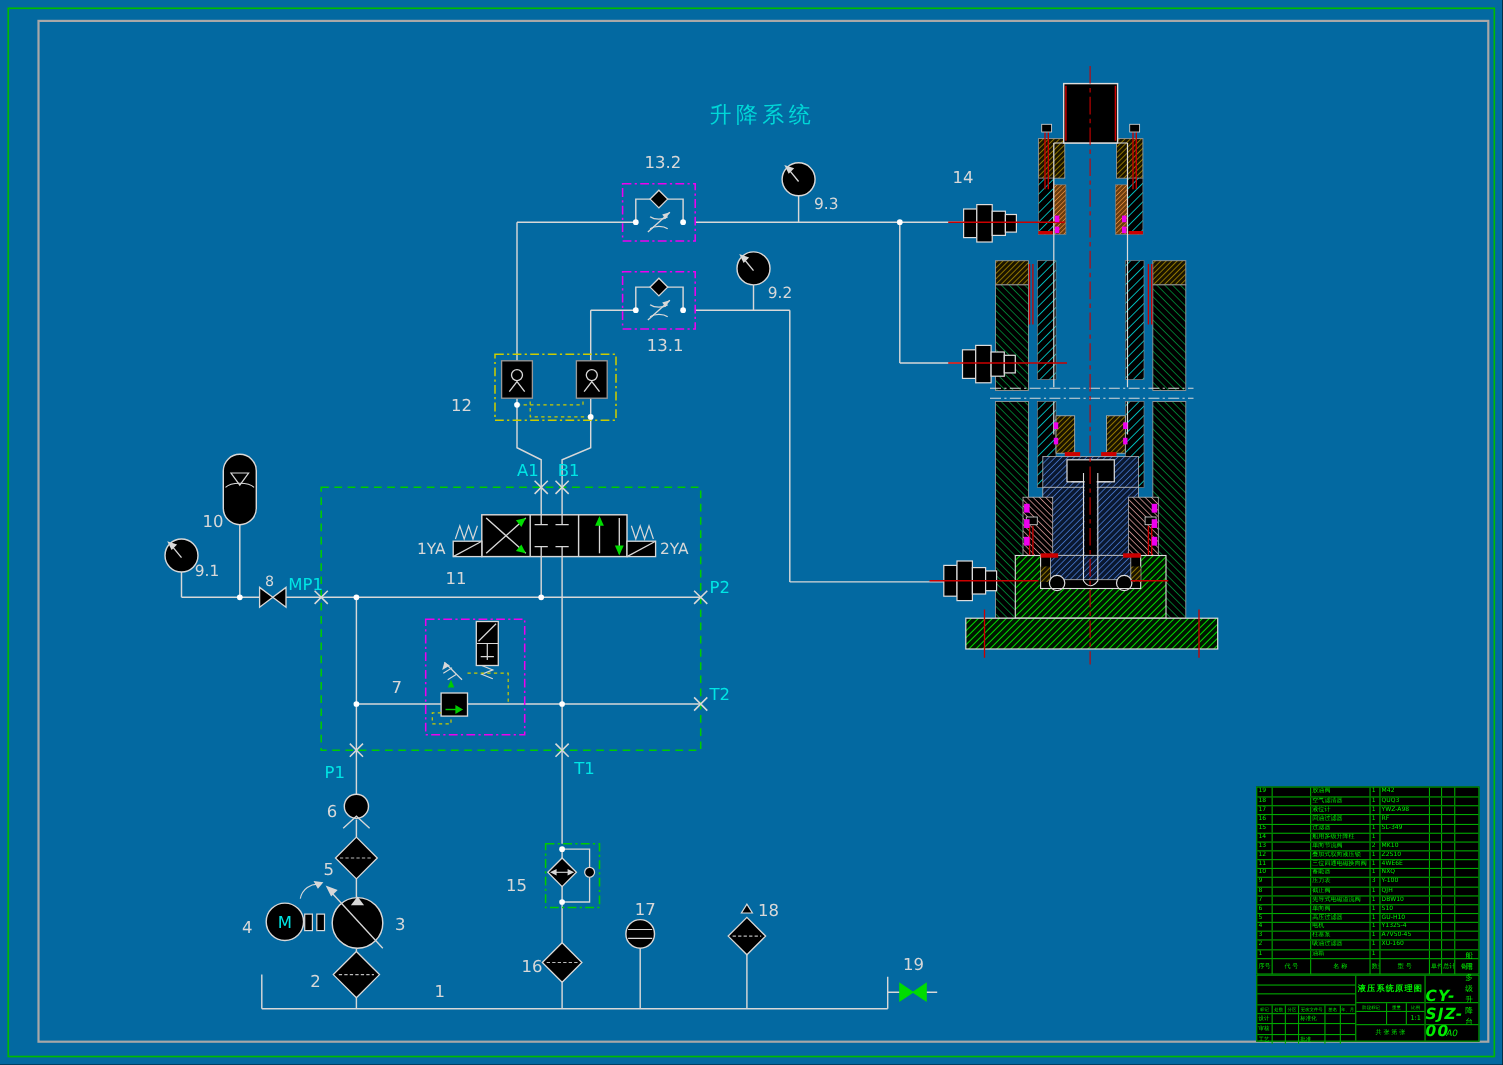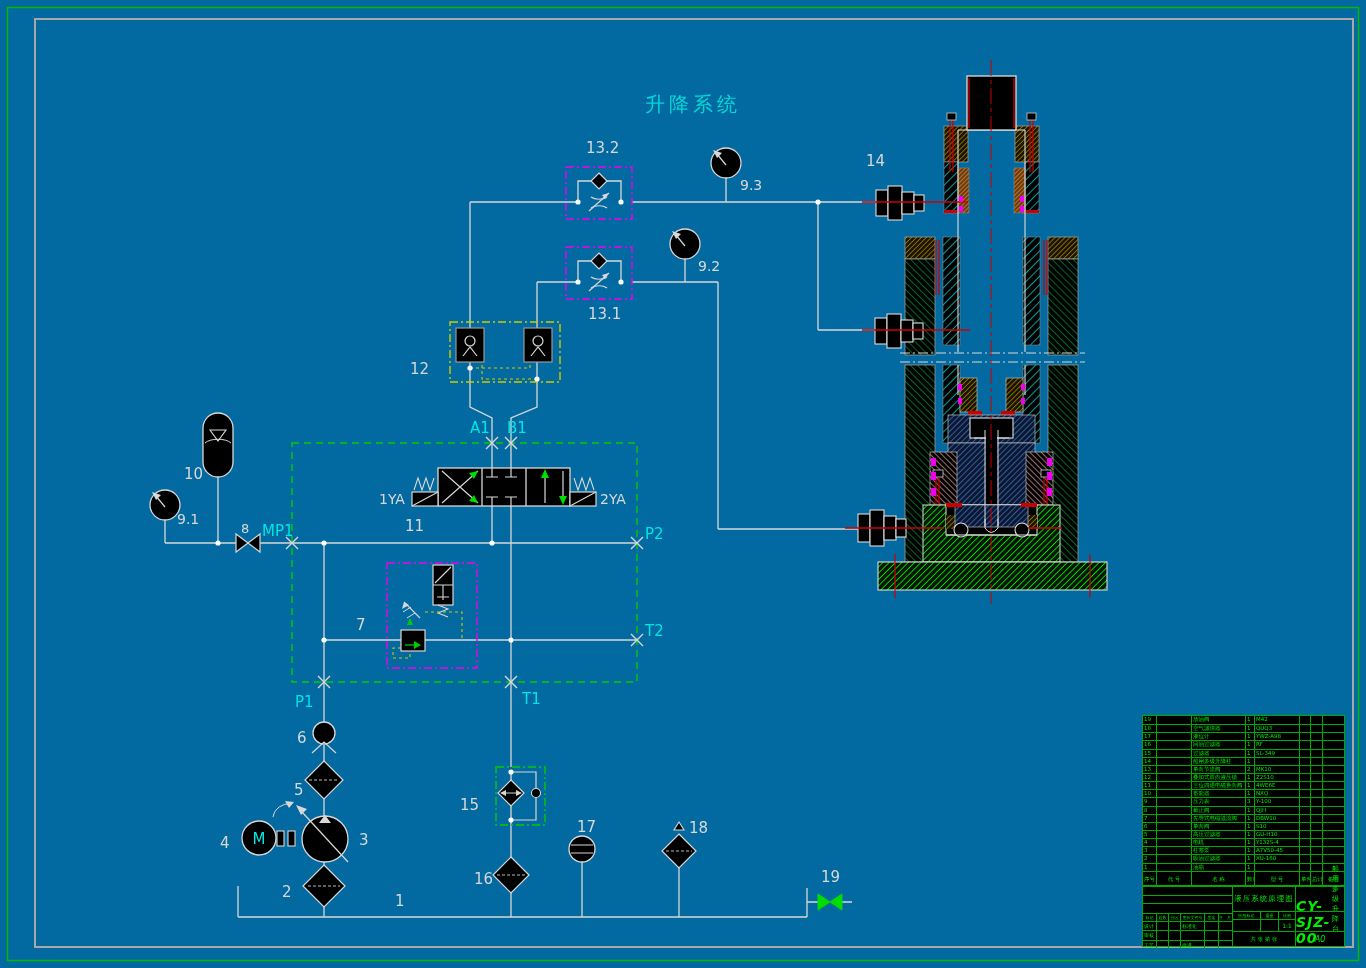--- a/index.html
+++ b/index.html
@@ -25,21 +25,21 @@
   .tb-mid{width:63px;border-right:1px solid #00aa00;display:flex;flex-direction:column;}
   .tb-right{width:48px;display:flex;flex-direction:column;}
   .tline{height:8.6px;border-bottom:1px solid #00aa00;box-sizing:border-box;}
   .revrow,.sigrow{display:grid;grid-template-columns:13px 12px 12px 24px 14px 1fr;
          box-sizing:border-box;border-top:1px solid #00aa00;}
   .revrow{height:8px;}
   .revrow .plc{font-size:4px;line-height:7px;text-align:center;padding:0;}
   .sigrow{height:9.3px;}
   .sigrow .plc{font-size:5px;line-height:8px;}
   .tb-title{height:26px;color:#00ee00;font-size:7.5px;display:flex;align-items:center;
-            justify-content:center;letter-spacing:1px;box-sizing:border-box;}
+            justify-content:center;letter-spacing:1px;box-sizing:border-box;font-weight:bold;}
   .stagerow{display:grid;grid-template-columns:27px 18px 1fr;height:8px;
             border-top:1px solid #00aa00;box-sizing:border-box;}
   .stagerow .plc{font-size:4px;line-height:7px;text-align:center;padding:0;}
   .scalerow{display:grid;grid-template-columns:27px 18px 1fr;height:12px;
             border-top:1px solid #00aa00;box-sizing:border-box;}
   .scalerow .plc{font-size:6px;line-height:11px;text-align:center;}
   .sheetrow{height:15px;border-top:1px solid #00aa00;color:#00ee00;font-size:5.5px;
             line-height:14px;text-align:center;box-sizing:border-box;}
   .tb-prod{height:24px;color:#00ee00;font-size:7px;display:flex;align-items:center;
            justify-content:center;box-sizing:border-box;margin-left:36px;}

